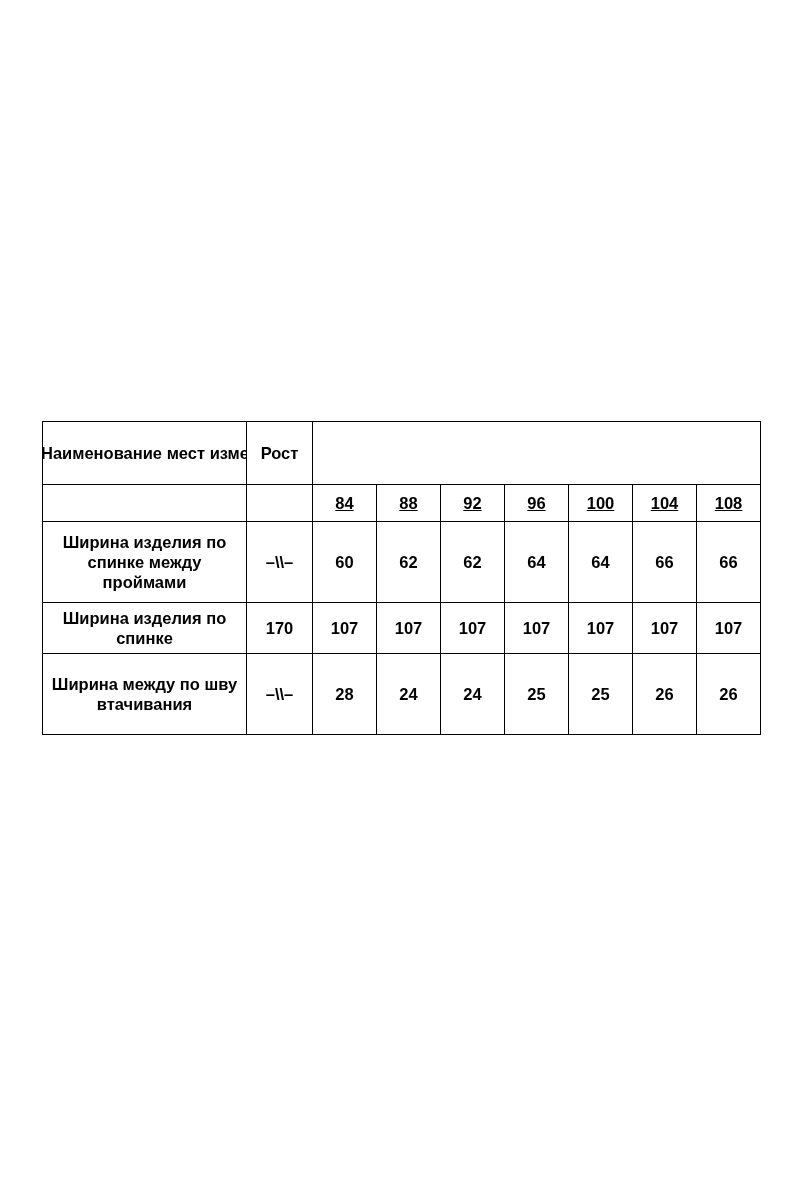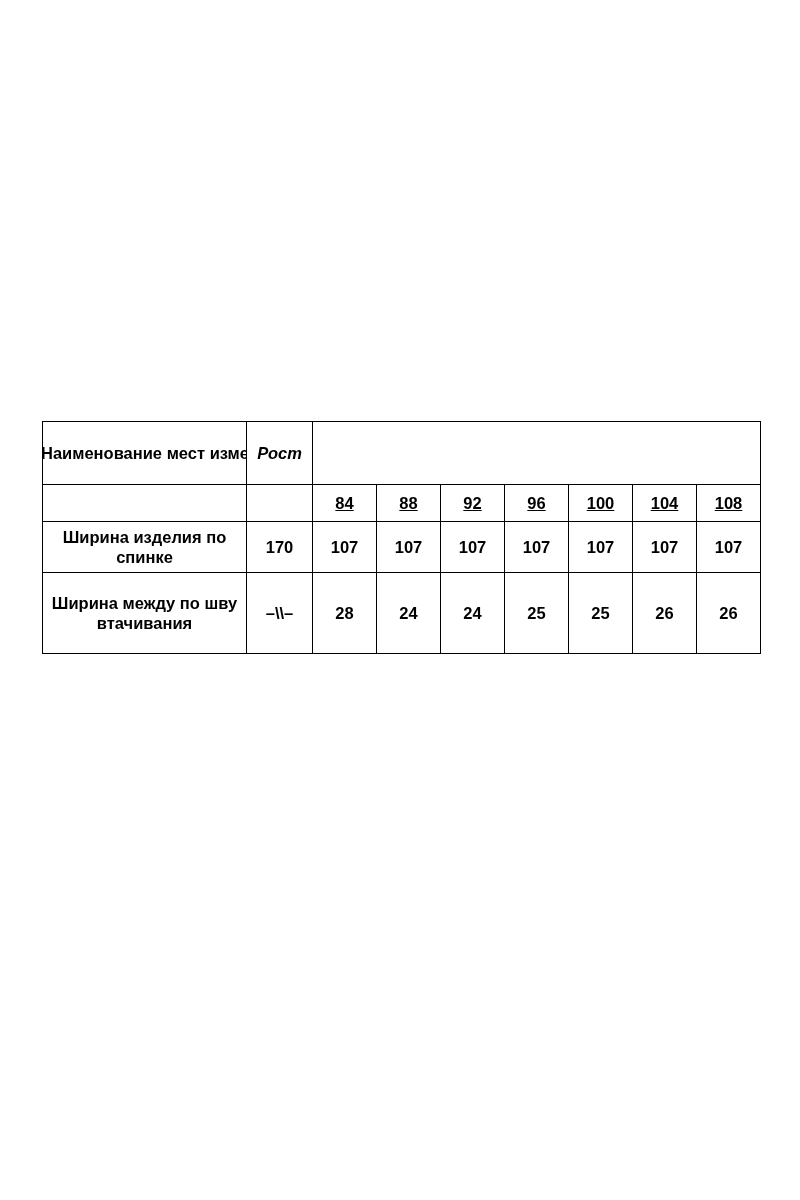--- a/index.html
+++ b/index.html
@@ -56,21 +56,20 @@
     display: block;
     white-space: nowrap;
     overflow: hidden;
     text-overflow: clip;
     width: 214px;
     margin-left: -4px;
   }
   td.rost-header {
     text-align: left;
     padding-left: 10px;
-    font-style: italic;
   }
   td.size-header {
     font-size: 16.5px;
   }
   td.size-header span {
     text-decoration: underline;
   }
   tr.header-row td {
     height: 54px;
   }
@@ -113,20 +112,31 @@
         <td class="name-cell"></td>
         <td></td>
         <td class="size-header"><span>84</span></td>
         <td class="size-header"><span>88</span></td>
         <td class="size-header"><span>92</span></td>
         <td class="size-header"><span>96</span></td>
         <td class="size-header"><span>100</span></td>
         <td class="size-header"><span>104</span></td>
         <td class="size-header"><span>108</span></td>
       </tr>
+      <tr class="tall-row">
+        <td class="name-cell">Ширина изделия по спинке между проймами</td>
+        <td>–\\–</td>
+        <td>60</td>
+        <td>62</td>
+        <td>62</td>
+        <td>64</td>
+        <td>64</td>
+        <td>66</td>
+        <td>66</td>
+      </tr>
       <tr class="data-row">
         <td class="name-cell">Ширина изделия  по спинке</td>
         <td>170</td>
         <td>107</td>
         <td>107</td>
         <td>107</td>
         <td>107</td>
         <td>107</td>
         <td>107</td>
         <td>107</td>

